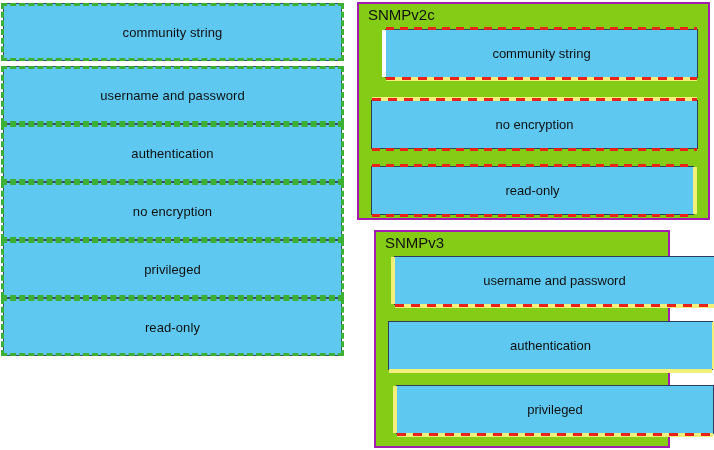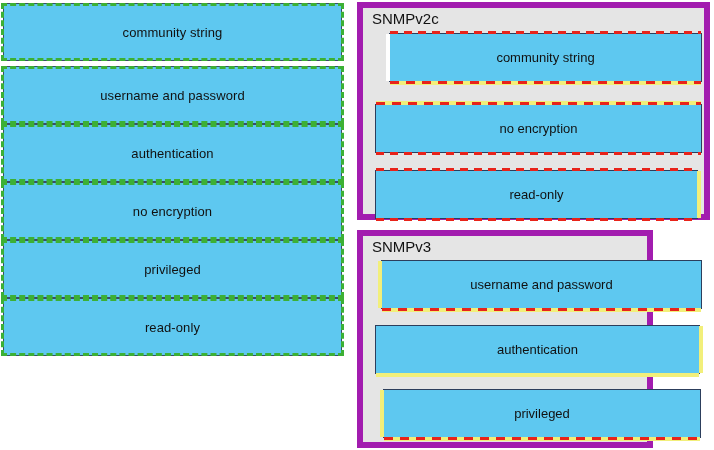--- a/index.html
+++ b/index.html
@@ -42,22 +42,22 @@
     position: absolute;
     left: -3px; right: -3px; top: -1px; bottom: -1px;
     border: 3px dashed #3cb035;
     box-sizing: border-box;
     pointer-events: none;
   }
 
   
   .panel {
     position: absolute;
-    background: #e5e5e5;
-    border: 6px solid #a21caf;
+    background: #84cc16;
+    border: 2px solid #a21caf;
     box-sizing: border-box;
   }
   .panel-title {
     position: absolute;
     left: 9px;
     top: 3px;
     font-size: 15px;
     color: #111111;
     line-height: 1;
   }
@@ -151,21 +151,21 @@
 
   <div class="panel-box" style="left:12px; top:162px; width:323px; height:49px;">
     <span class="edge edge-right-yellow"></span>
     <span class="edge edge-top-red"></span>
     <span class="edge edge-bot-red"></span>
     <span class="lbl">read-only</span>
   </div>
 
 </div>
 
-<div class="panel" style="left:357px; top:230px; width:296px; height:218px;">
+<div class="panel" style="left:374px; top:230px; width:296px; height:218px;">
 
   <div class="panel-title">SNMPv3</div>
 
   <div class="panel-box" style="left:18px; top:24px; width:321px; height:49px;">
     <span class="edge edge-left-yellow"></span>
     <span class="edge edge-bot-reddash-on-yellow"></span>
     <span class="lbl">username and password</span>
   </div>
 
   <div class="panel-box" style="left:12px; top:89px; width:325px; height:49px;">

